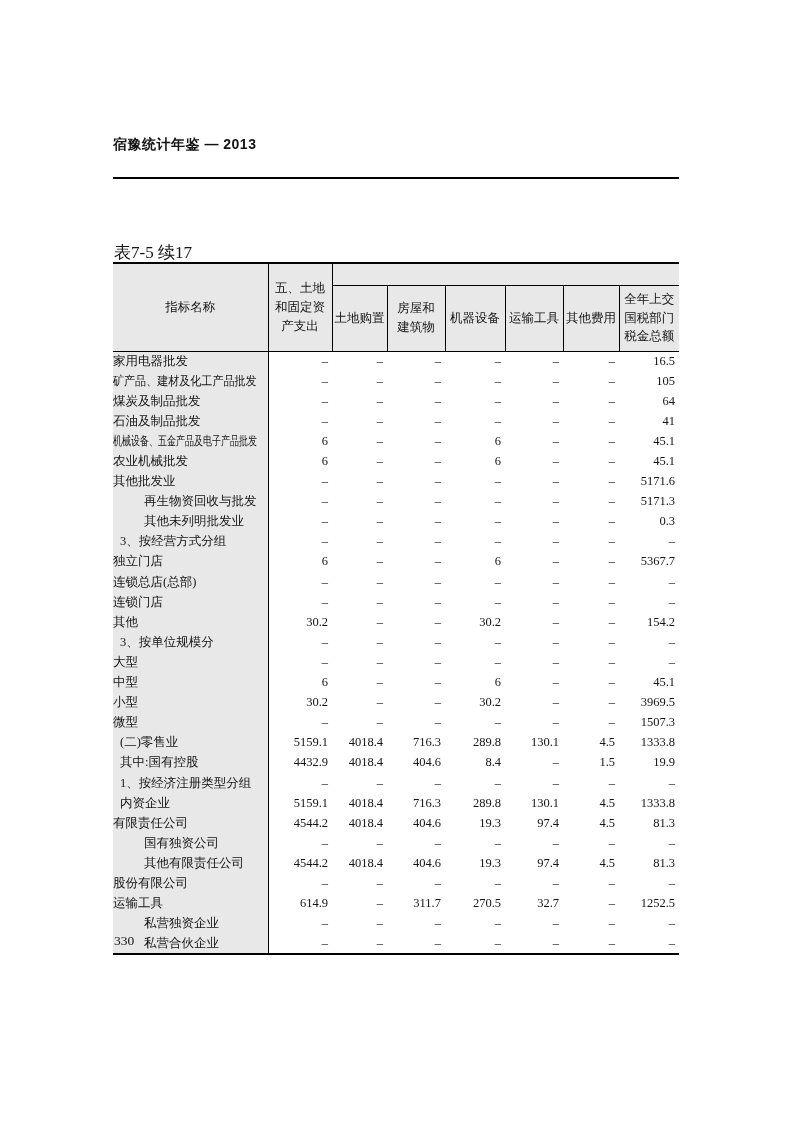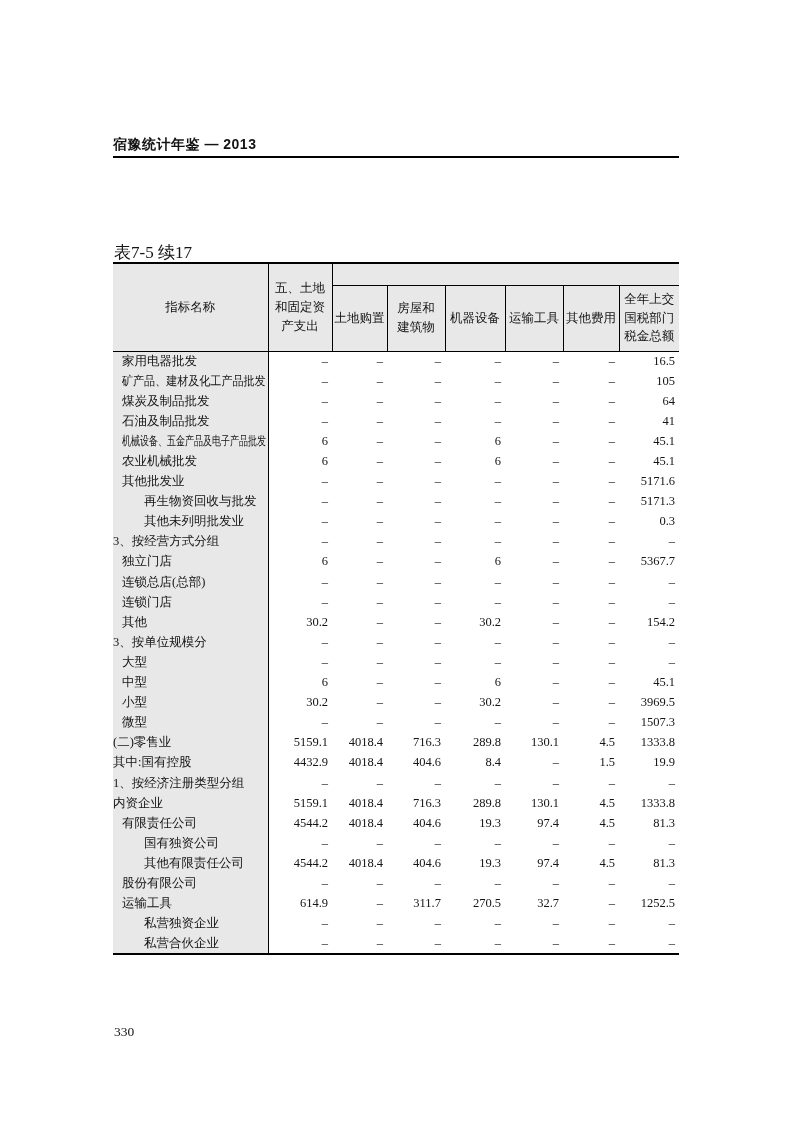--- a/index.html
+++ b/index.html
@@ -6,21 +6,21 @@
   html,body { background:#888; }
   .page {
     position:relative; width:793px; height:1122px; margin:0 auto;
     background:#ffffff; color:#141414; overflow:hidden;
     font-family:"Liberation Serif","DejaVu Serif",serif;
   }
   .running-head {
     position:absolute; left:113px; top:136px; width:566px;
     font-family:"Liberation Sans","DejaVu Sans",sans-serif;
     font-weight:bold; font-size:14px; letter-spacing:0.5px;
-    padding-bottom:2px; border-bottom:2px solid #000;
+    padding-bottom:23px; border-bottom:2px solid #000;
   }
   .page-title {
     position:absolute; left:113px; top:188px; width:566px;
     text-align:right; font-size:23px; font-weight:normal; white-space:nowrap;
   }
   .page-title .ts { letter-spacing:6px; margin-right:-6px; }
   .table-caption { position:absolute; left:114px; top:241px; font-size:17px; }
   table.stat {
     position:absolute; left:113px; top:262px; width:566px;
     border-collapse:collapse; table-layout:fixed;
@@ -35,25 +35,25 @@
   th.stub  { border-right:1px solid #000; border-bottom:1px solid #000; }
   th.grp   { border-right:1px solid #000; border-bottom:1px solid #000; }
   th.spacer{ border-bottom:1px solid #000; height:22px; padding:0; }
   th.sub   { border-left:1px solid #000; border-bottom:1px solid #000; height:66px; }
   tbody td { height:20.1px; vertical-align:middle; }
   td.label {
     background:#e8e8e8; border-right:1px solid #000;
     white-space:nowrap; overflow:visible;
   }
   td.label .lt { display:inline-block; white-space:nowrap; transform-origin:left center; }
-  td.label.ind0 { padding-left:0; }
-  td.label.ind1 { padding-left:9px; }
+  td.label.ind0 { padding-left:7px; }
+  td.label.ind1 { }
   td.label.ind2 { padding-left:31px; }
   td.num { text-align:right; padding-right:4px; font-variant-numeric:lining-nums; }
-  .page-number { position:absolute; left:114px; top:1024px; font-size:13.5px; }
+  .page-number { position:absolute; left:114px; top:933px; font-size:13.5px; }
 </style>
 </head>
 <body>
 
 <div class="page">
 
   <div class="running-head">宿豫统计年鉴 — 2013</div>
 
 
   <div class="table-caption">表7-5 续17</div>

